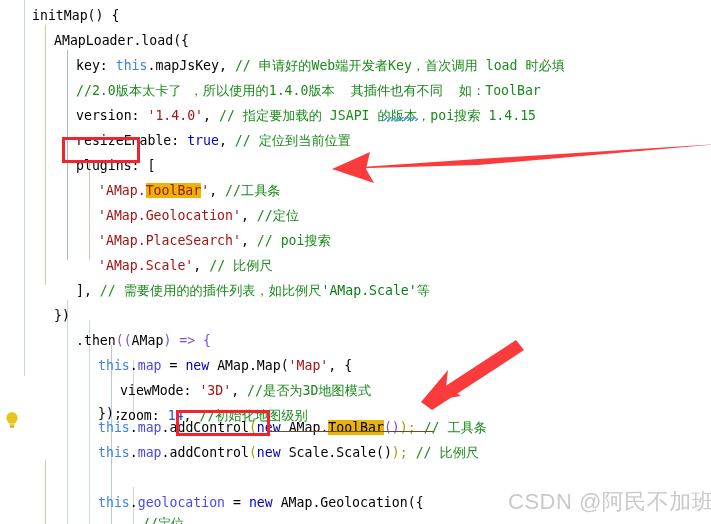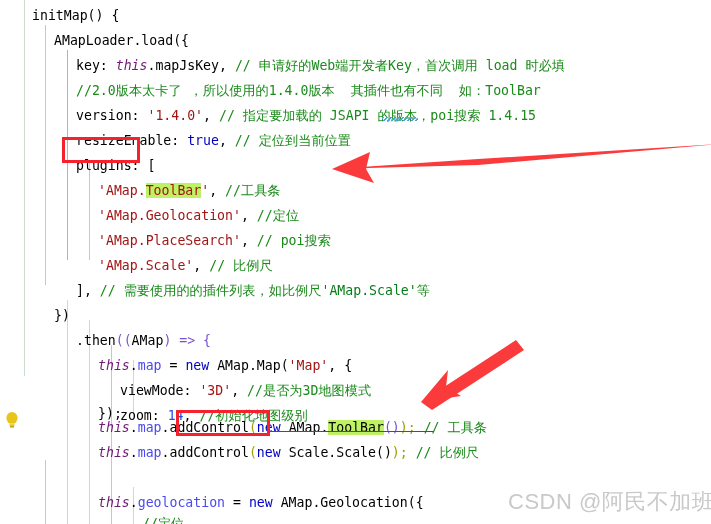--- a/index.html
+++ b/index.html
@@ -51,33 +51,33 @@
     position: absolute;
     left: 0;
     white-space: pre;
     height: 25px;
     display: block;
   }
 
   
   .t-plain   { color: #000000; }
   .t-kw      { color: #0000c0; }
-  .t-this    { color: #701a75; font-style: italic; }
+  .t-this    { color: #3b82f6; }
   .t-field   { color: #4a4af0; }
   .t-str     { color: #067d17; }
   .t-strq    { color: #a31515; }
   .t-cmt     { color: #1a8a1a; }
   .t-num     { color: #1750eb; }
   .t-fn      { color: #000000; }
   .t-paren   { color: #a0a000; }
   .t-paren2  { color: #7a51d6; }
 
   
   .hl-usage {
-    background: #bef264;
+    background: #eab308;
   }
 
   
   .squiggle {
     position: absolute;
     height: 4px;
     background-image:
       repeating-linear-gradient(135deg,
         #4aa3e8 0px, #4aa3e8 1.5px,
         transparent 1.5px, transparent 3px);

